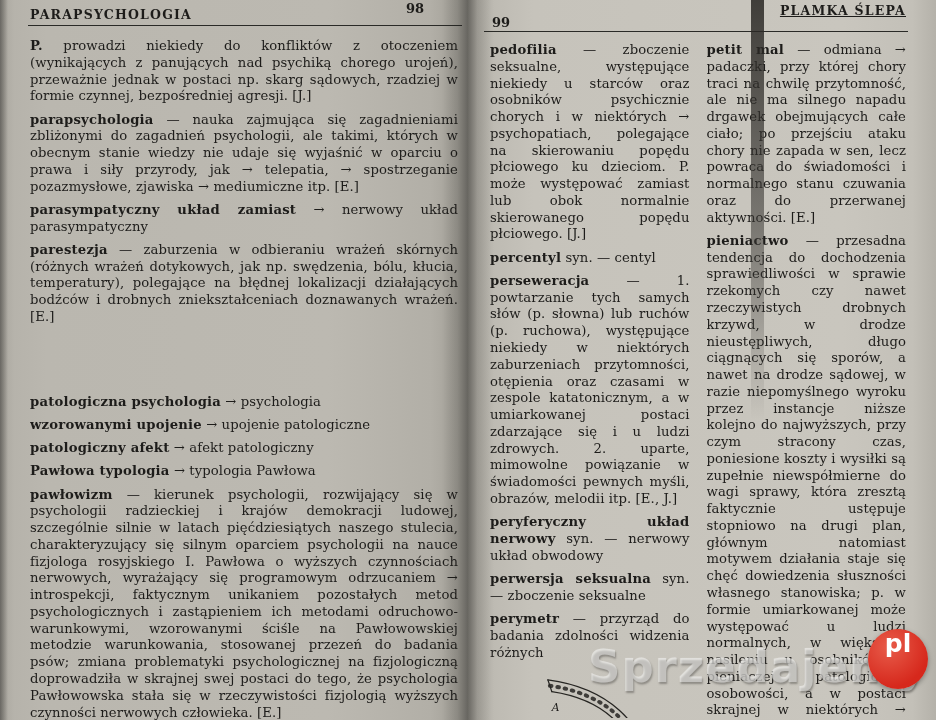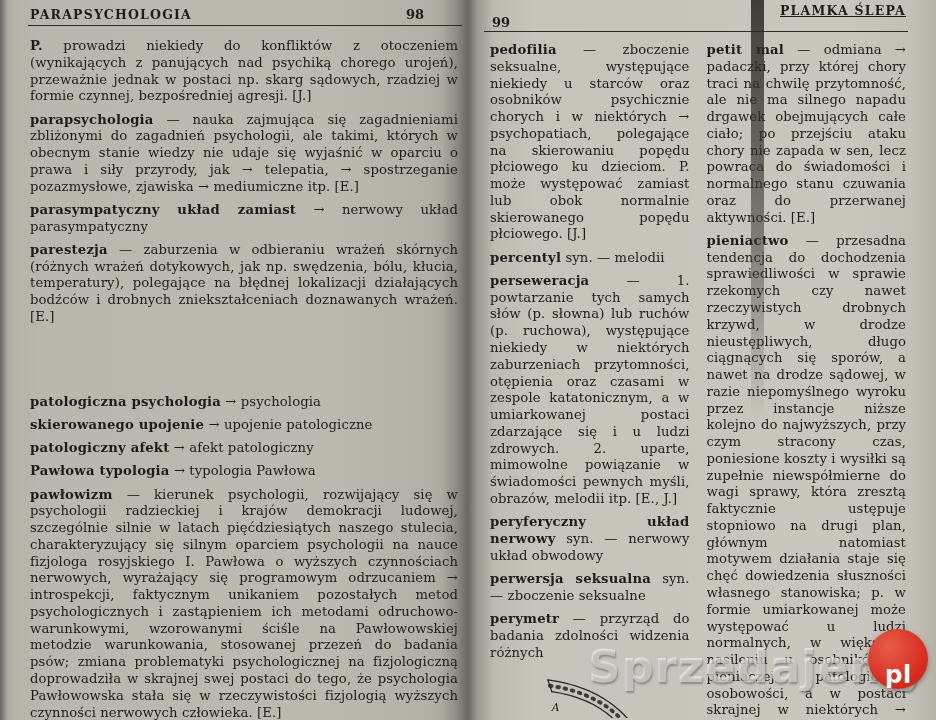--- a/index.html
+++ b/index.html
@@ -10,21 +10,21 @@
   #scan{position:relative;width:764px;height:720px;color:#1d1c1a;}
   .page{position:absolute;top:0;height:720px;overflow:hidden;}
   #page-left{left:0;width:468px;
     background:linear-gradient(90deg,#a8a59d 0,#b6b3ab 3%,#bab7af 10%,#bcb9b1 70%,#b2afa7 92%,#9d9a92 100%);}
   #page-right{left:468px;width:468px;
     background:linear-gradient(90deg,#a3a098 0,#bdbab2 5%,#c6c3bb 14%,#c9c6be 80%,#c3c0b8 95%,#b4b1a9 100%);}
   .page-head{position:relative;height:34px;}
   .running-title{position:absolute;top:7px;font-weight:bold;font-size:12.5px;letter-spacing:1.2px;font-family:"DejaVu Serif",serif;}
   .page-num{position:absolute;font-weight:bold;font-size:13px;}
   #page-left .running-title{left:30px;}
-  #page-left .page-num{right:44px;top:7px;}
+  #page-left .page-num{right:44px;top:1px;}
   #page-right .running-title{right:30px;top:3px;text-decoration:underline;}
   #page-right .page-num{left:24px;top:15px;text-align:center;}
   .head-rule{position:absolute;height:0;border-top:1.6px solid #2a2a27;}
   #page-left .head-rule{left:28px;right:6px;top:25px;}
   #page-right .head-rule{left:16px;right:28px;top:31px;}
   .cols{display:flex;}
   #page-left .cols{padding:4px 10px 0 30px;gap:29px;height:682px;flex-direction:column;}
   #page-right .cols{padding:8px 30px 0 22px;gap:17px;height:676px;}
   .col{flex:1 1 0;overflow:hidden;text-align:justify;}
   .entry{margin:0 0 6.5px 0;font-size:13.2px;line-height:1.27;letter-spacing:.1px;overflow-wrap:break-word;}
@@ -40,21 +40,21 @@
     background:linear-gradient(180deg,rgba(40,38,35,.85) 0%,rgba(60,58,54,.55) 55%,rgba(60,58,54,0) 100%);}
   .edge-left{position:absolute;left:0;top:0;width:8px;height:720px;pointer-events:none;
     background:linear-gradient(90deg,rgba(30,29,27,.45),rgba(30,29,27,0));}
   
   .watermark{position:absolute;left:588px;top:640px;pointer-events:none;white-space:nowrap;
     font-family:"DejaVu Sans","Liberation Sans",sans-serif;font-weight:bold;font-size:45px;letter-spacing:1px;
     color:rgba(240,240,238,.48);text-shadow:1px 2px 2px rgba(70,68,64,.45),0 0 1px rgba(255,255,255,.35);}
   .watermark-badge{position:absolute;left:868px;top:629px;width:60px;height:60px;border-radius:50%;
     background:radial-gradient(circle at 35% 30%,#e85c4a,#d6281c 70%);
     color:#fff;font-family:"DejaVu Sans",sans-serif;font-weight:bold;font-size:25px;
-    display:flex;align-items:flex-end;justify-content:center;box-shadow:0 2px 5px rgba(0,0,0,.35);}
+    display:flex;align-items:flex-start;justify-content:center;box-shadow:0 2px 5px rgba(0,0,0,.35);}
 </style>
 </head>
 <body>
 
 <div id="scan">
 
   <div class="page" id="page-left">
     <div class="page-head">
       <span class="running-title">PARAPSYCHOLOGIA</span>
       <span class="page-num">98</span>
@@ -62,40 +62,40 @@
     </div>
     <div class="cols">
       <div class="col">
           <p class="entry"><b>P.</b> <span>prowadzi niekiedy do konfliktów z otoczeniem (wynikających z panujących nad psychiką chorego urojeń), przeważnie jednak w postaci np. skarg sądowych, rzadziej w formie czynnej, bezpośredniej agresji. [J.]</span></p>
           <p class="entry"><b>parapsychologia</b> <span>— nauka zajmująca się zagadnieniami zbliżonymi do zagadnień psychologii, ale takimi, których w obecnym stanie wiedzy nie udaje się wyjaśnić w oparciu o prawa i siły przyrody, jak → telepatia, → spostrzeganie pozazmysłowe, zjawiska → mediumiczne itp. [E.]</span></p>
           <p class="entry"><b>parasympatyczny układ zamiast</b> <span>→ nerwowy układ parasympatyczny</span></p>
           <p class="entry"><b>parestezja</b> <span>— zaburzenia w odbieraniu wrażeń skórnych (różnych wrażeń dotykowych, jak np. swędzenia, bólu, kłucia, temperatury), polegające na błędnej lokalizacji działających bodźców i drobnych zniekształceniach doznawanych wrażeń. [E.]</span></p>
         </div>
       <div class="col">
           <p class="entry"><b>patologiczna psychologia</b> <span>→ psychologia</span></p>
-          <p class="entry"><b>skierowanego upojenie</b> <span>→ upojenie patologiczne</span></p>
+          <p class="entry"><b>wzorowanymi upojenie</b> <span>→ upojenie patologiczne</span></p>
           <p class="entry"><b>patologiczny afekt</b> <span>→ afekt patologiczny</span></p>
           <p class="entry"><b>Pawłowa typologia</b> <span>→ typologia Pawłowa</span></p>
           <p class="entry"><b>pawłowizm</b> <span>— kierunek psychologii, rozwijający się w psychologii radzieckiej i krajów demokracji ludowej, szczególnie silnie w latach pięćdziesiątych naszego stulecia, charakteryzujący się silnym oparciem psychologii na nauce fizjologa rosyjskiego I. Pawłowa o wyższych czynnościach nerwowych, wyrażający się programowym odrzucaniem → introspekcji, faktycznym unikaniem pozostałych metod psychologicznych i zastąpieniem ich metodami odruchowo-warunkowymi, wzorowanymi ściśle na Pawłowowskiej metodzie warunkowania, stosowanej przezeń do badania psów; zmiana problematyki psychologicznej na fizjologiczną doprowadziła w skrajnej swej postaci do tego, że psychologia Pawłowowska stała się w rzeczywistości fizjologią wyższych czynności nerwowych człowieka. [E.]</span></p>
           <p class="entry"><b>Pearsona współczynnik korelacji</b> </p>
         </div>
     </div>
   </div>
 
   <div class="page" id="page-right">
     <div class="page-head">
       <span class="page-num">99</span>
       <span class="running-title">PLAMKA ŚLEPA</span>
       <span class="head-rule"></span>
     </div>
     <div class="cols">
       <div class="col">
         <div>
             <p class="entry"><b>pedofilia</b> <span>— zboczenie seksualne, występujące niekiedy u starców oraz osobników psychicznie chorych i w niektórych → psychopatiach, polegające na skierowaniu popędu płciowego ku dzieciom. P. może występować zamiast lub obok normalnie skierowanego popędu płciowego. [J.]</span></p>
-            <p class="entry"><b>percentyl</b> <span>syn. — melodii</span></p>
+            <p class="entry"><b>percentyl</b> <span>syn. — centyl</span></p>
             <p class="entry"><b>perseweracja</b> <span>— 1. powtarzanie tych samych słów (p. słowna) lub ruchów (p. ruchowa), występujące niekiedy w niektórych zaburzeniach przytomności, otępienia oraz czasami w zespole katatonicznym, a w umiarkowanej postaci zdarzające się i u ludzi zdrowych. 2. uparte, mimowolne powiązanie w świadomości pewnych myśli, obrazów, melodii itp. [E., J.]</span></p>
             <p class="entry"><b>peryferyczny układ nerwowy</b> <span>syn. — nerwowy układ obwodowy</span></p>
             <p class="entry"><b>perwersja seksualna</b> <span>syn. — zboczenie seksualne</span></p>
             <p class="entry"><b>perymetr</b> <span>— przyrząd do badania zdolności widzenia różnych</span></p>
           </div>
         <div class="figure-block">
           <svg width="186" height="198" viewBox="0 0 190 202">
             <g fill="none" stroke="#262522" stroke-width="1.3" stroke-linecap="round">
 
               <path d="M52,12 C112,20 152,56 153,102 C154,146 128,176 86,190"></path>

